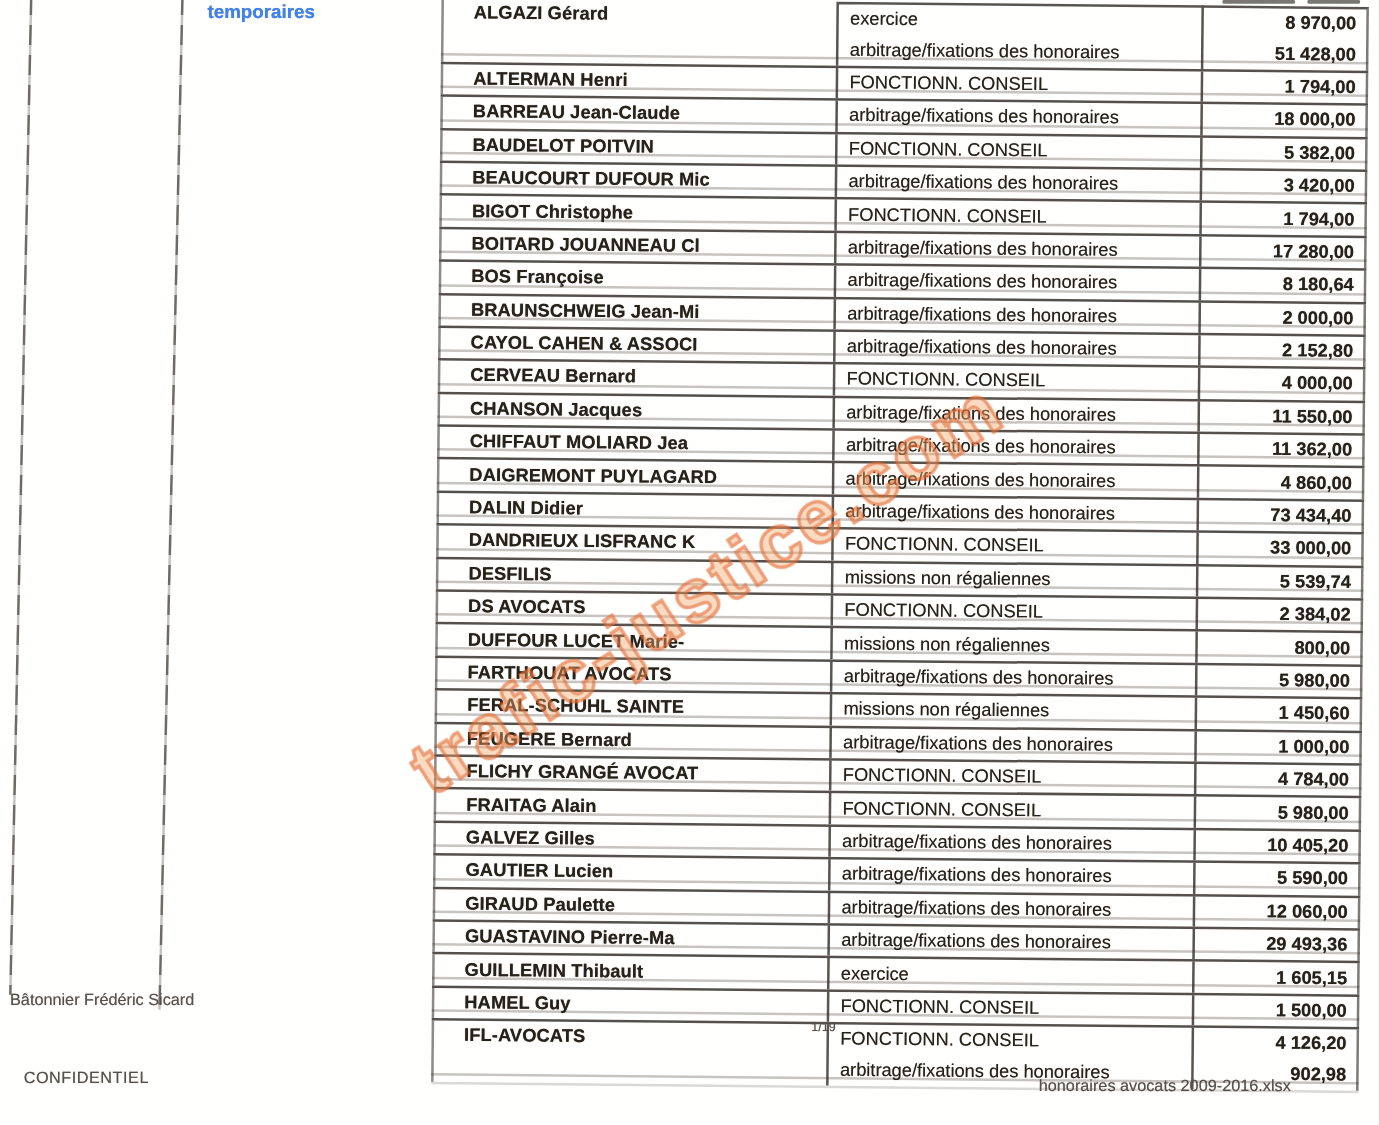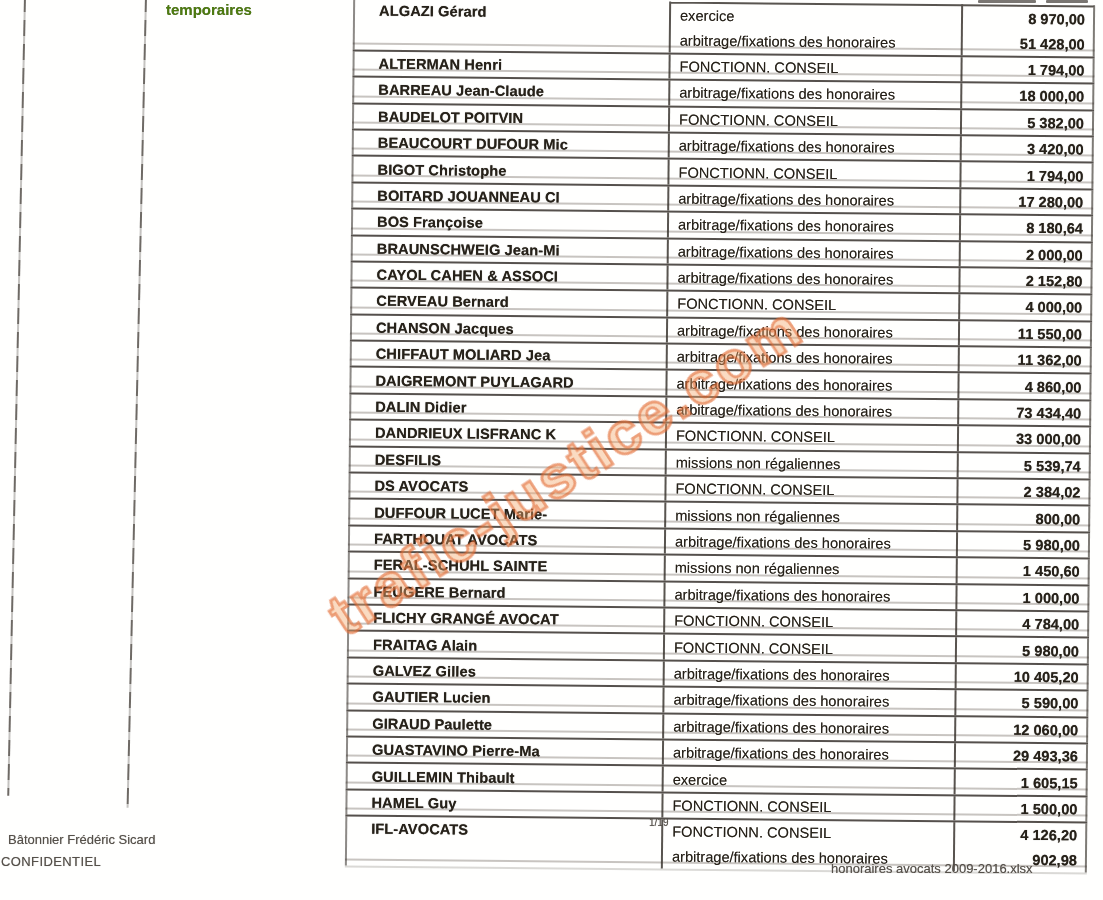--- a/index.html
+++ b/index.html
@@ -12,21 +12,21 @@
     position:absolute;width:2px;top:-4px;
     background:repeating-linear-gradient(to bottom,
       rgba(62,56,50,0.75) 0 16px, rgba(62,56,50,0.30) 16px 24px);
     transform-origin:top center;
   }
   .vline-a{left:24px;height:800px;transform:rotate(1.2deg);}
   .vline-b{left:145px;height:812px;transform:rotate(1.3deg);}
 
   .side-note{
     position:absolute;left:166px;top:1px;font-size:15px;font-weight:600;
-    color:#4d7c0f;text-shadow:0 0 .6px rgba(46,41,34,.65);
+    color:#3b82f6;text-shadow:0 0 .6px rgba(46,41,34,.65);
   }
 
   
   .top-smudge{position:absolute;top:0;height:3px;background:rgba(50,44,38,.65);border-radius:1px;}
   .top-smudge.s1{left:978px;width:58px;}
   .top-smudge.s2{left:1046px;width:42px;}
 
   
   .fee-table{
     position:absolute;left:349px;top:2px;width:742px;
@@ -61,22 +61,22 @@
     transform:rotate(-33deg);pointer-events:none;z-index:6;
     font-size:60px;font-weight:700;letter-spacing:3px;white-space:nowrap;
     color:rgba(253,214,158,0.22);
     -webkit-text-stroke:2.8px rgba(226,104,47,0.58);
     text-shadow:0 0 2px rgba(233,120,60,0.25);
     filter:blur(.35px);
   }
 
   
   .footer-text{position:absolute;color:#55504a;text-shadow:0 0 .7px rgba(85,80,74,.6);}
-  .f-author{left:8px;top:832px;font-size:13px;text-align:center;}
-  .f-conf{left:1px;top:854px;font-size:13px;letter-spacing:.4px;}
+  .f-author{left:8px;top:792px;font-size:13px;text-align:center;}
+  .f-conf{left:19px;top:854px;font-size:13px;letter-spacing:.4px;}
   .f-page{left:649px;top:817px;font-size:10px;}
   .f-file{left:831px;top:861px;font-size:13px;}
 </style>
 </head>
 <body>
 
 <div class="page">
 
   <div class="vline vline-a"></div>
   <div class="vline vline-b"></div>

